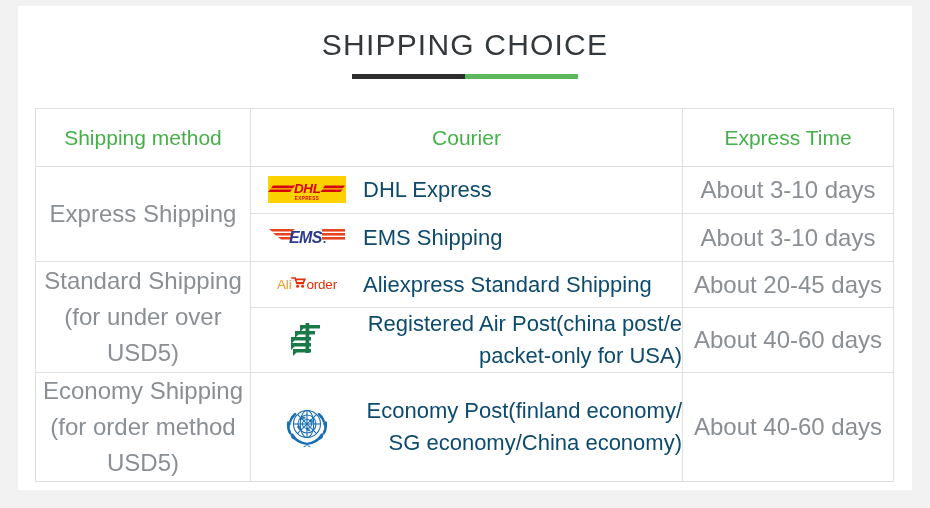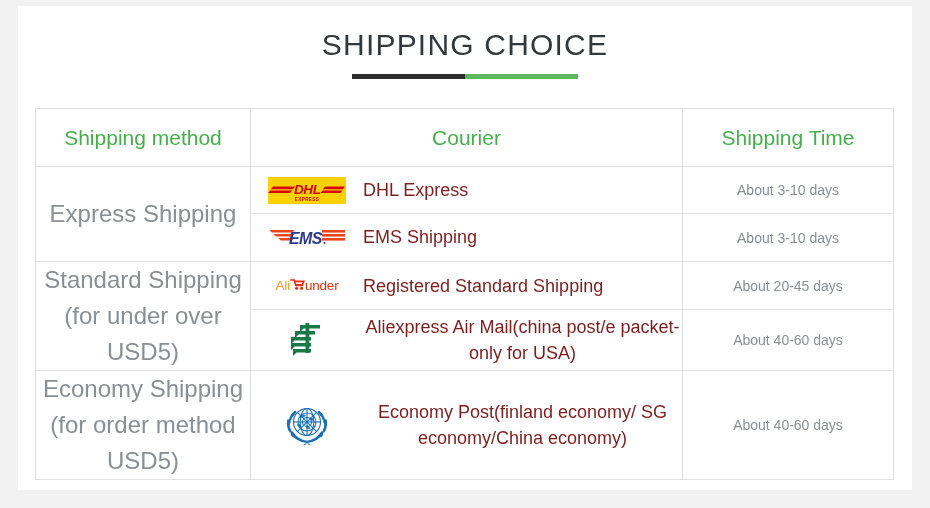--- a/index.html
+++ b/index.html
@@ -75,44 +75,44 @@
   }
   td.method {
     text-align: center;
     font-size: 24px;
     color: #8a8f94;
     line-height: 1.5;
     padding: 4px 6px;
   }
   td.time {
     text-align: center;
-    font-size: 14px;
+    font-size: 24px;
     color: #8a8f94;
     padding: 4px 6px;
   }
   td.courier {
     padding: 6px 8px;
   }
   .courier-inner {
     display: flex;
     align-items: center;
   }
   .logo-slot {
     width: 112px;
     min-width: 112px;
     display: flex;
     align-items: center;
     justify-content: center;
     text-align: center;
   }
   .courier-label {
-    font-size: 18px;
-    color: #7f1d1d;
+    font-size: 22px;
+    color: #0c4a6e;
     line-height: 1.45;
-    text-align: center;
+    text-align: right;
   }
   .r-express-1 { height: 47px; }
   .r-express-2 { height: 48px; }
   .r-std-1 { height: 46px; }
   .r-std-2 { height: 58px; }
   .r-eco { height: 85px; }
   
   .ali-wm {
     font-size: 13.5px;
     font-weight: normal;
@@ -142,21 +142,21 @@
     <table class="ship">
       <colgroup>
         <col class="col-method">
         <col class="col-courier">
         <col class="col-time">
       </colgroup>
       <thead>
         <tr>
           <th class="hd">Shipping method</th>
           <th class="hd">Courier</th>
-          <th class="hd">Shipping Time</th>
+          <th class="hd">Express Time</th>
         </tr>
       </thead>
       <tbody>
 
         <tr class="r-express-1">
           <td class="method" rowspan="2">
             <div>Express Shipping</div>
           </td>
           <td class="courier">
             <div class="courier-inner">
@@ -212,44 +212,44 @@
                 <span class="ali-wm">
                   <span class="ali-a">Ali</span>
                   <span class="ali-cart">
                     <svg width="15" height="13" viewBox="0 0 15 13">
                       <path d="M1 2 h3.2 l1.6 5.4 h6.4" fill="none" stroke="#e62e04" stroke-width="1.6" stroke-linecap="square"></path>
                       <path d="M4.6 3.4 h9.2 l-1.5 3.3 H5.6" fill="none" stroke="#e62e04" stroke-width="1.6"></path>
                       <circle cx="6.6" cy="10.3" r="1.5" fill="#e62e04"></circle>
                       <circle cx="11.6" cy="10.3" r="1.5" fill="#e62e04"></circle>
                     </svg>
                   </span>
-                  <span class="ali-x">under</span>
+                  <span class="ali-x">order</span>
                 </span>
               </span>
-              <span class="courier-label">Registered Standard Shipping</span>
+              <span class="courier-label">Aliexpress Standard Shipping</span>
             </div>
           </td>
           <td class="time">About 20-45 days</td>
         </tr>
         <tr class="r-std-2">
           <td class="courier">
             <div class="courier-inner">
               <span class="logo-slot">
                 <svg width="42" height="42" viewBox="0 0 42 42">
                   <g fill="#1a7a47">
                     <path d="M14 6 h20 v3.6 H17.6 L14 13 Z"></path>
                     <path d="M9 12 h20 v3.6 H12.6 L9 19 Z"></path>
                     <path d="M5 18 h20 v3.6 H8.6 L5 25 Z"></path>
                     <path d="M5 24 h20 v3.6 H8.6 L5 31 Z"></path>
                     <path d="M19.5 4 h3.8 v30 h-3.8 Z"></path>
                     <path d="M7 30 h18 v3.6 H10.6 L7 37 Z"></path>
                   </g>
                 </svg>
               </span>
-              <span class="courier-label">Aliexpress Air Mail(china post/e packet-only for USA)</span>
+              <span class="courier-label">Registered Air Post(china post/e packet-only for USA)</span>
             </div>
           </td>
           <td class="time">About 40-60 days</td>
         </tr>
 
         <tr class="r-eco">
           <td class="method">
             <div>Economy Shipping</div>
             <div>(for order method USD5)</div>
           </td>

